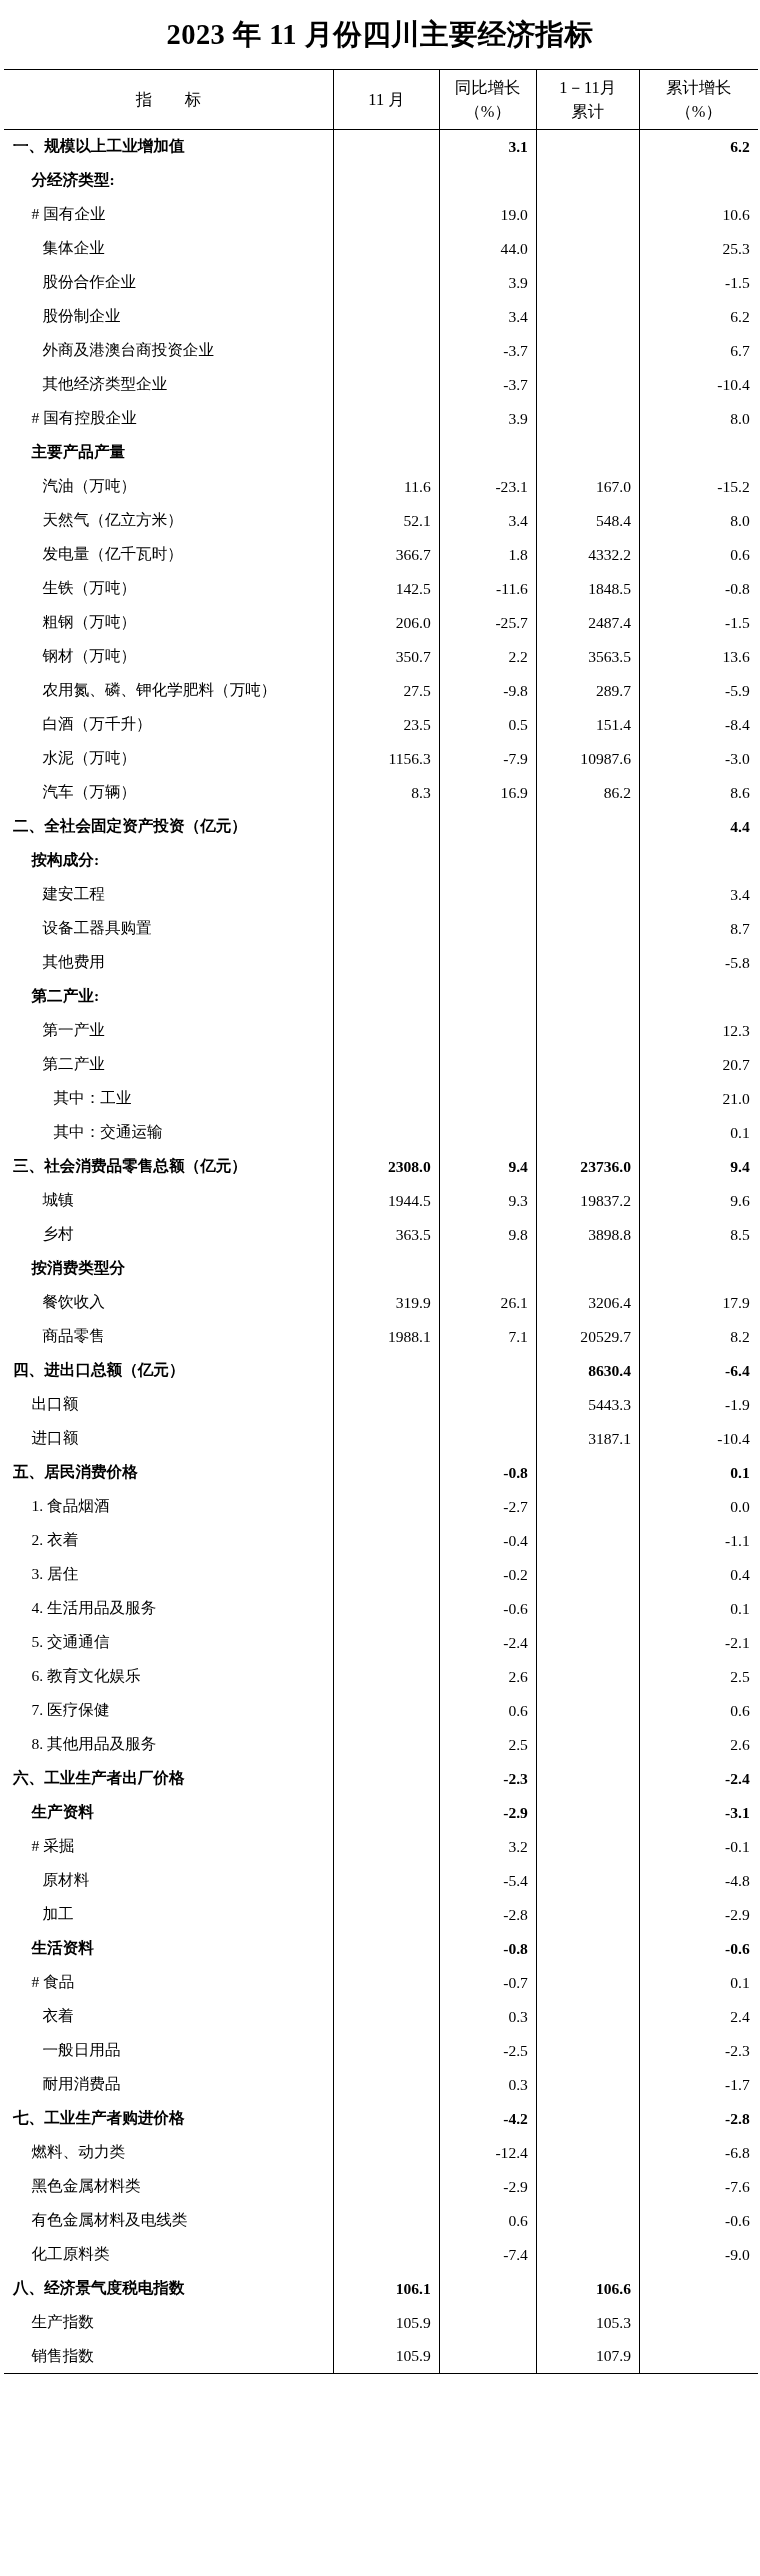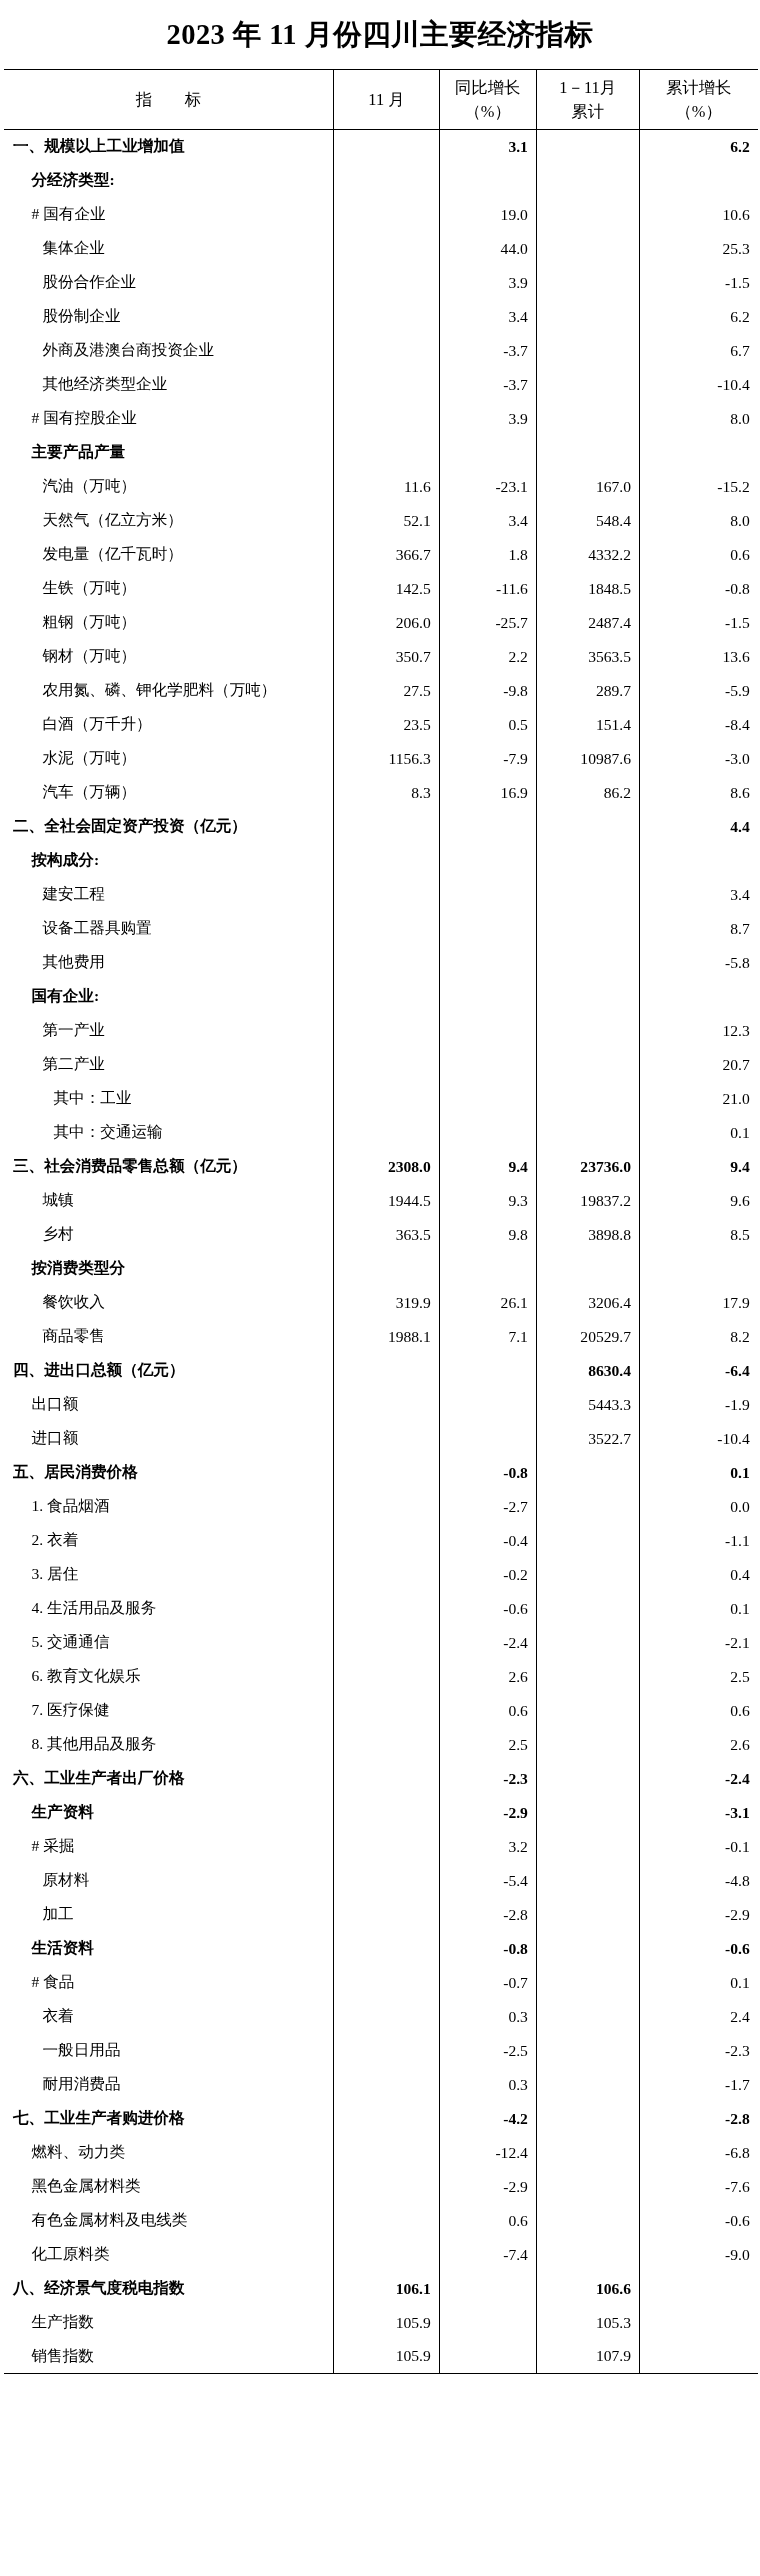--- a/index.html
+++ b/index.html
@@ -237,21 +237,21 @@
         <td class="val">8.7</td>
       </tr>
       <tr>
         <td class="lbl ind2">其他费用</td>
         <td class="val"></td>
         <td class="val"></td>
         <td class="val"></td>
         <td class="val">-5.8</td>
       </tr>
       <tr>
-        <td class="lbl ind1 b">国有企业:</td>
+        <td class="lbl ind1 b">第二产业:</td>
         <td class="val b"></td>
         <td class="val b"></td>
         <td class="val b"></td>
         <td class="val b"></td>
       </tr>
       <tr>
         <td class="lbl ind2">第一产业</td>
         <td class="val"></td>
         <td class="val"></td>
         <td class="val"></td>
@@ -331,21 +331,21 @@
         <td class="lbl ind1">出口额</td>
         <td class="val"></td>
         <td class="val"></td>
         <td class="val">5443.3</td>
         <td class="val">-1.9</td>
       </tr>
       <tr>
         <td class="lbl ind1">进口额</td>
         <td class="val"></td>
         <td class="val"></td>
-        <td class="val">3522.7</td>
+        <td class="val">3187.1</td>
         <td class="val">-10.4</td>
       </tr>
       <tr>
         <td class="lbl ind0 b">五、居民消费价格</td>
         <td class="val b"></td>
         <td class="val b">-0.8</td>
         <td class="val b"></td>
         <td class="val b">0.1</td>
       </tr>
       <tr>

